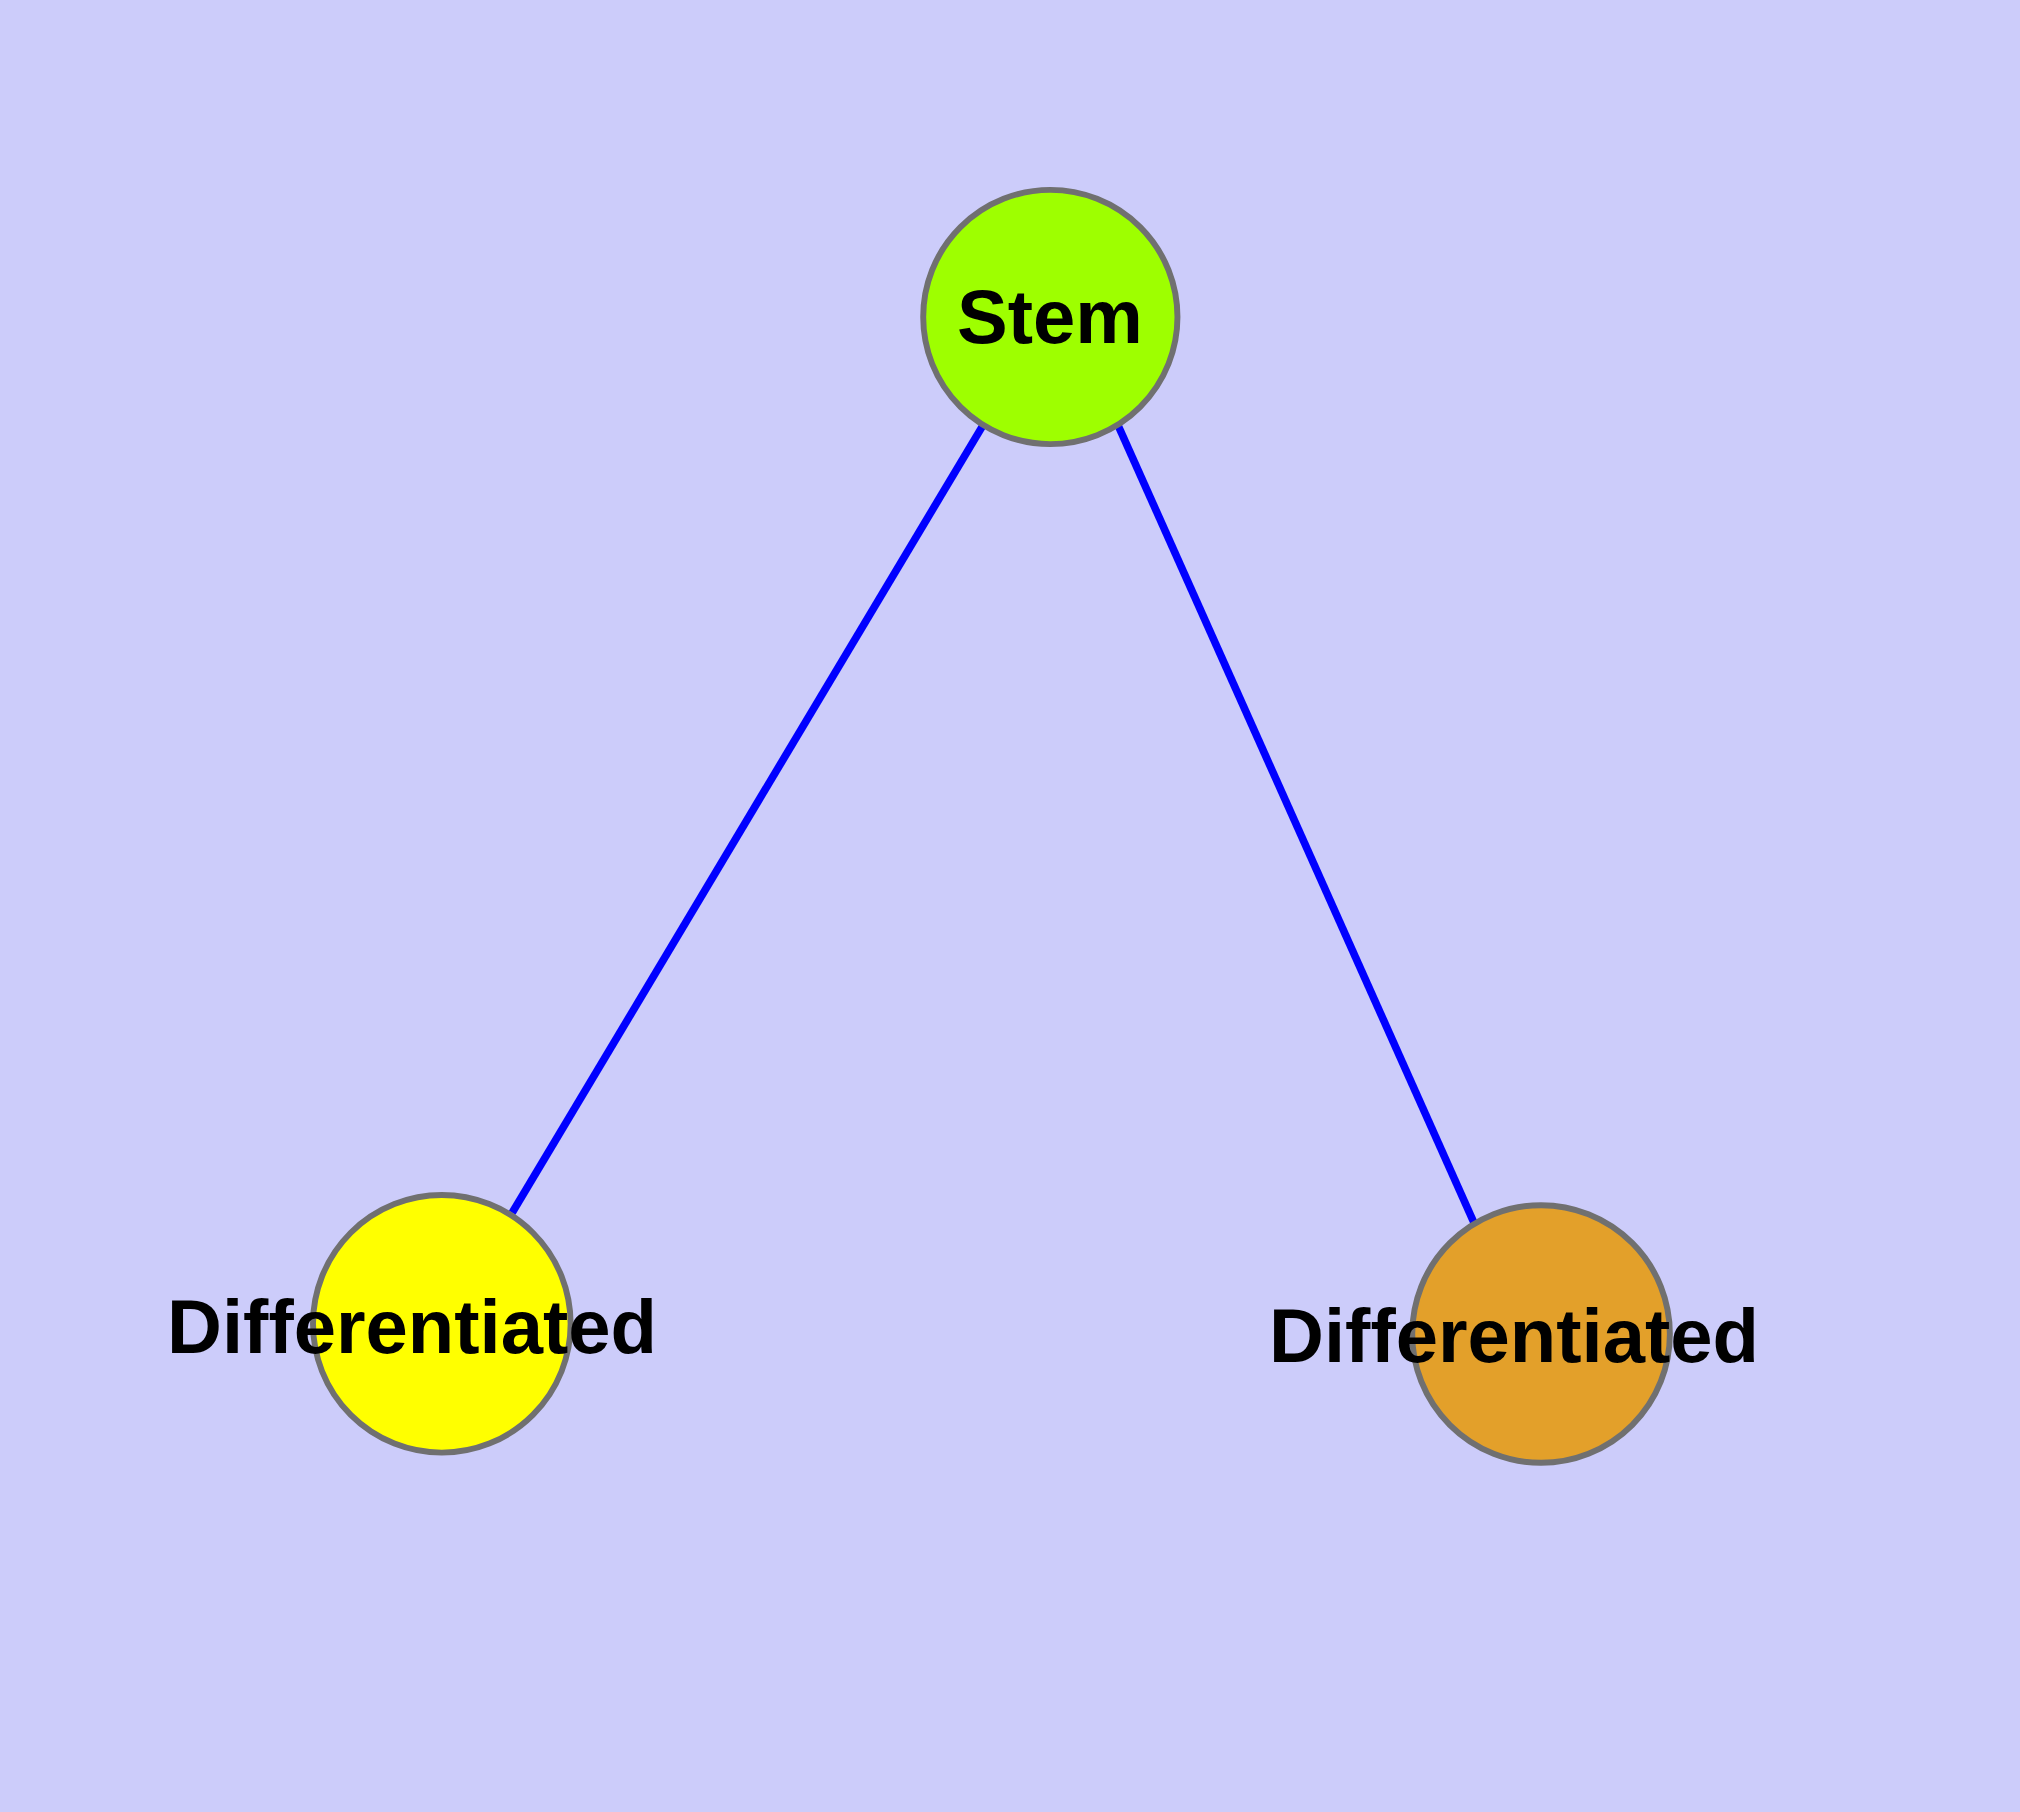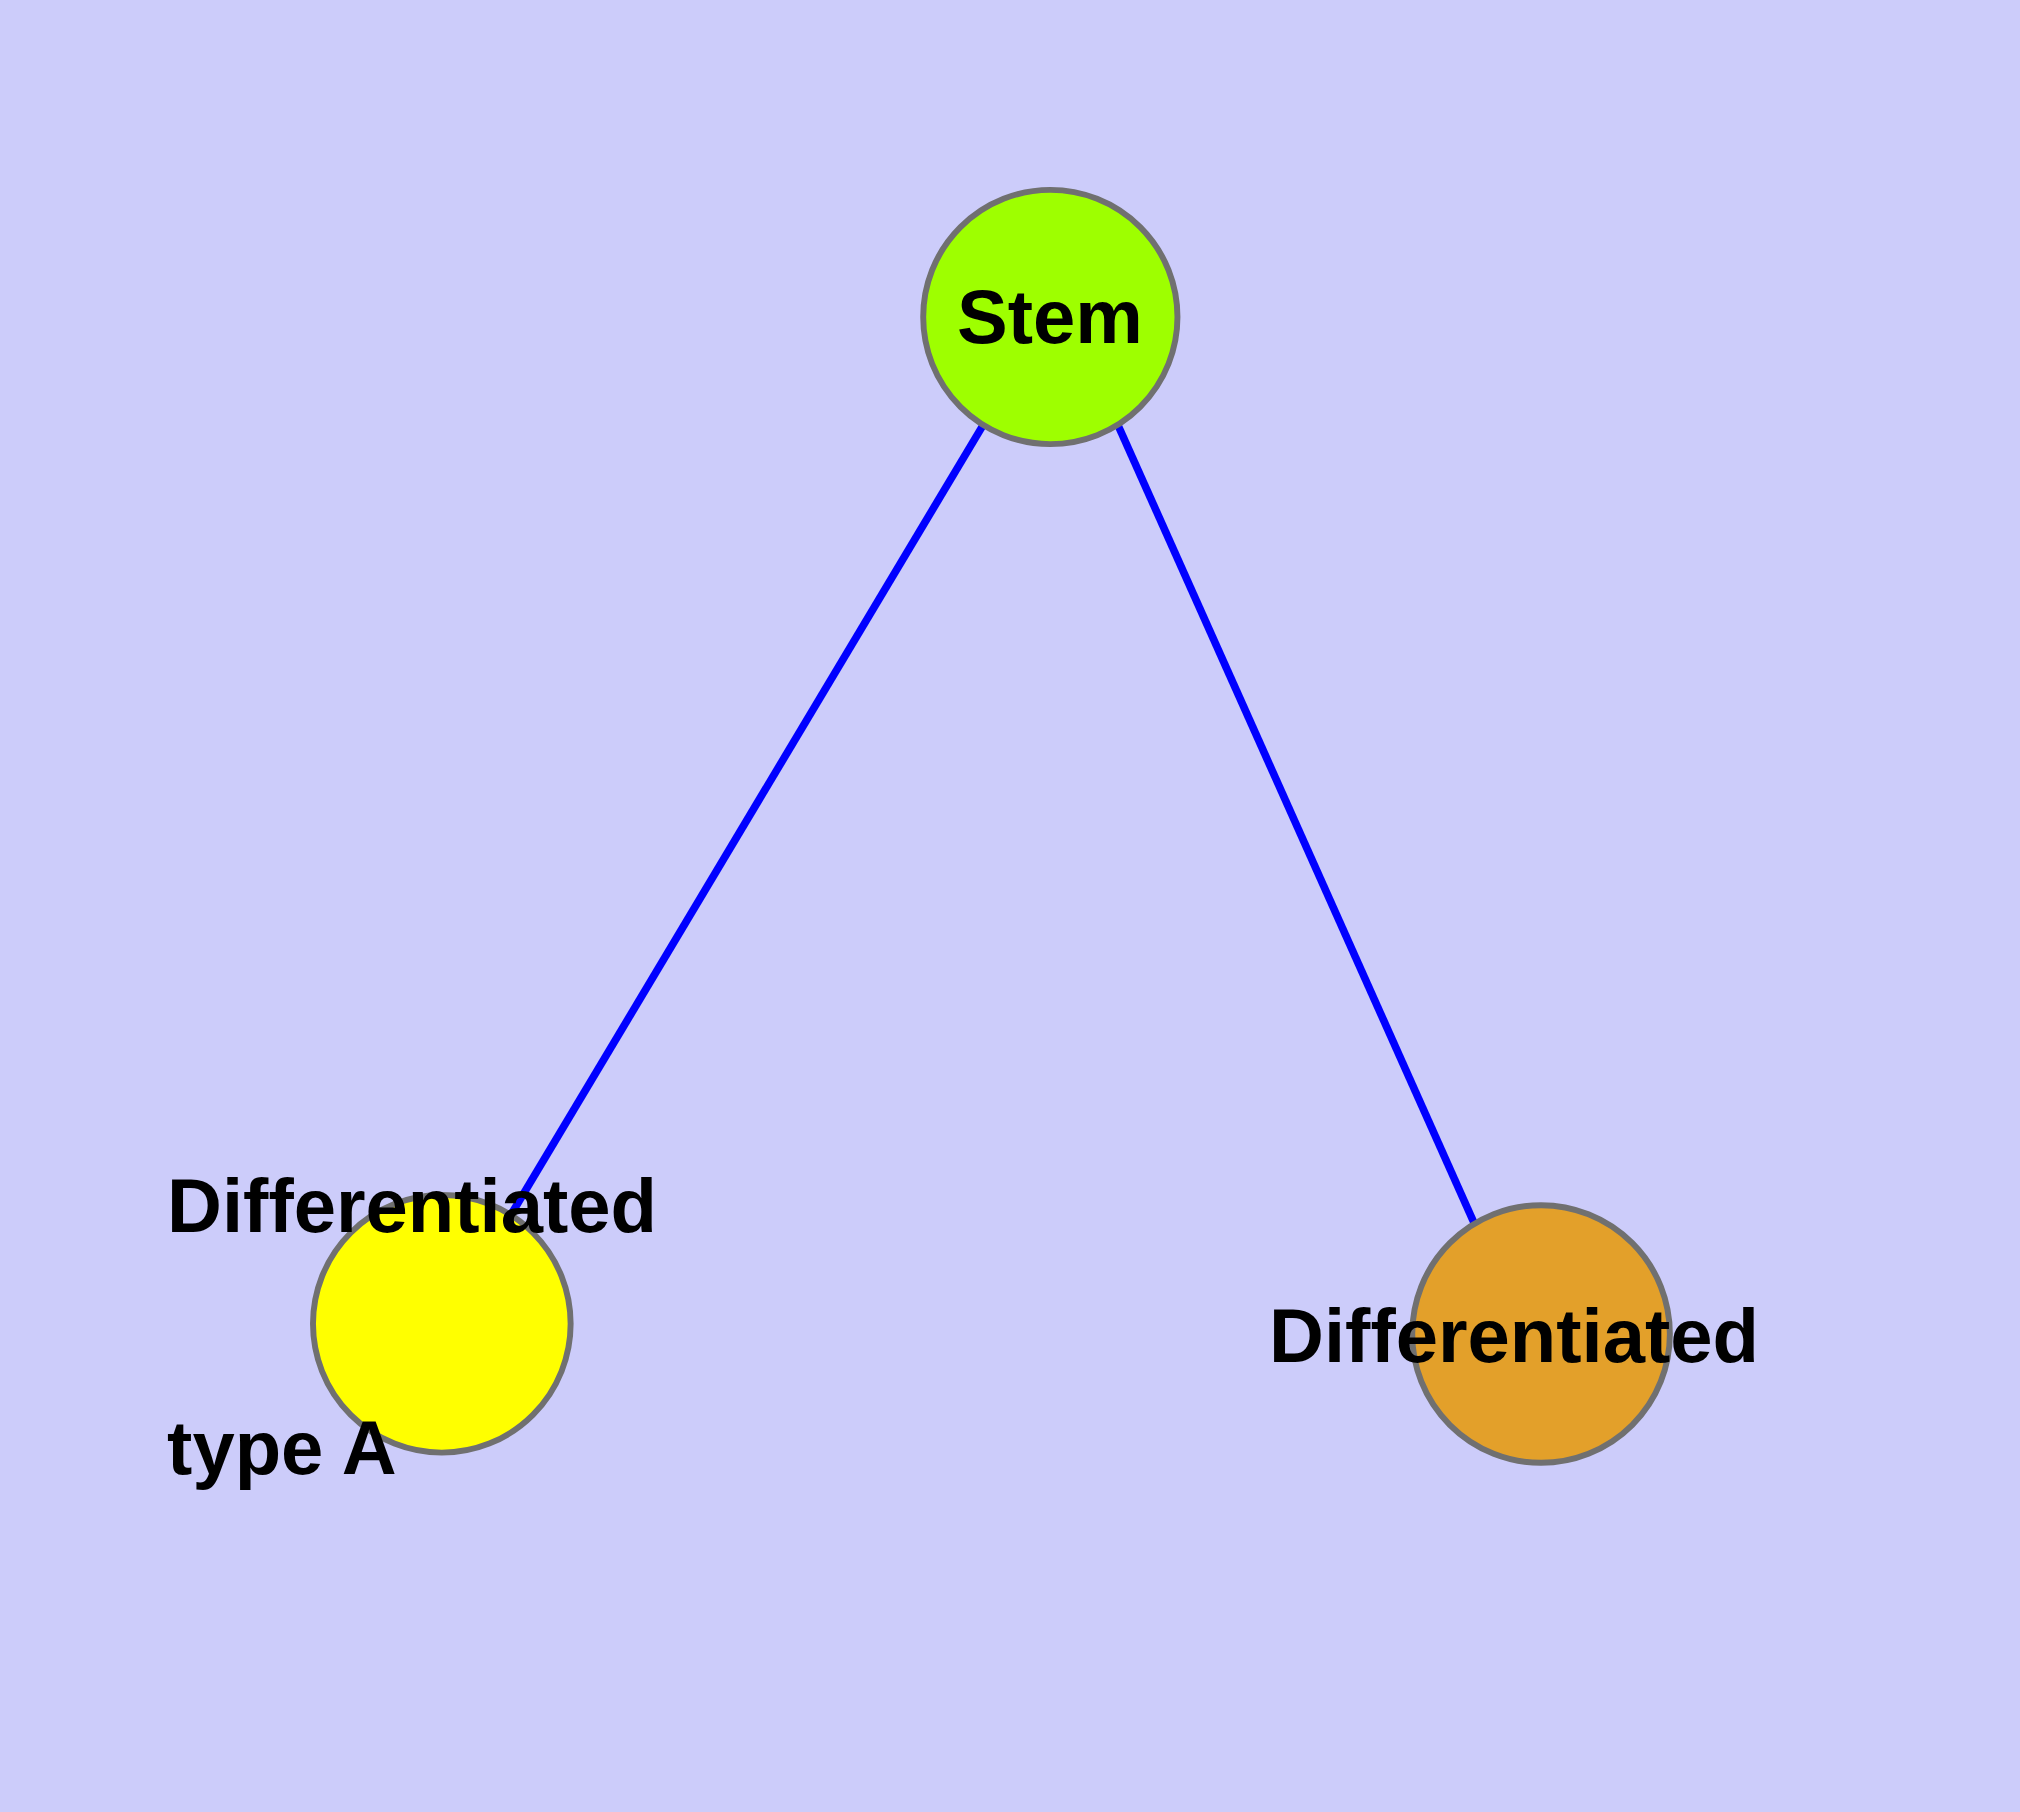--- a/index.html
+++ b/index.html
@@ -17,20 +17,21 @@
   }
   #graph-svg {
     position: absolute;
     left: 0;
     top: 0;
     width: 2021px;
     height: 1812px;
   }
   .node-label {
     position: absolute;
+    text-align: center;
     font-family: "Liberation Sans", sans-serif;
     font-weight: bold;
     color: #000000;
     white-space: pre;
     line-height: 1.06;
     pointer-events: none;
     transform: translate(-50%, -50%);
   }
   #label-stem {
     font-size: 76px;
@@ -62,21 +63,20 @@
       <circle cx="1239" cy="374" r="150" fill="#9eff00" stroke="#707070" stroke-width="7"></circle>
       <circle cx="521" cy="1562" r="152" fill="#ffff00" stroke="#707070" stroke-width="7"></circle>
       <circle cx="1818" cy="1574" r="152" fill="#e3a02a" stroke="#707070" stroke-width="7"></circle>
     </g>
   </svg>
 
   <div class="node-label" id="label-stem">Stem</div>
 
   <div class="node-label" id="label-type-a">
     <div>Differentiated</div>
-    <div>type A</div>
   </div>
 
   <div class="node-label" id="label-type-b">
     <div>Differentiated</div>
   </div>
 
 </div>
 
 
 </body></html>

